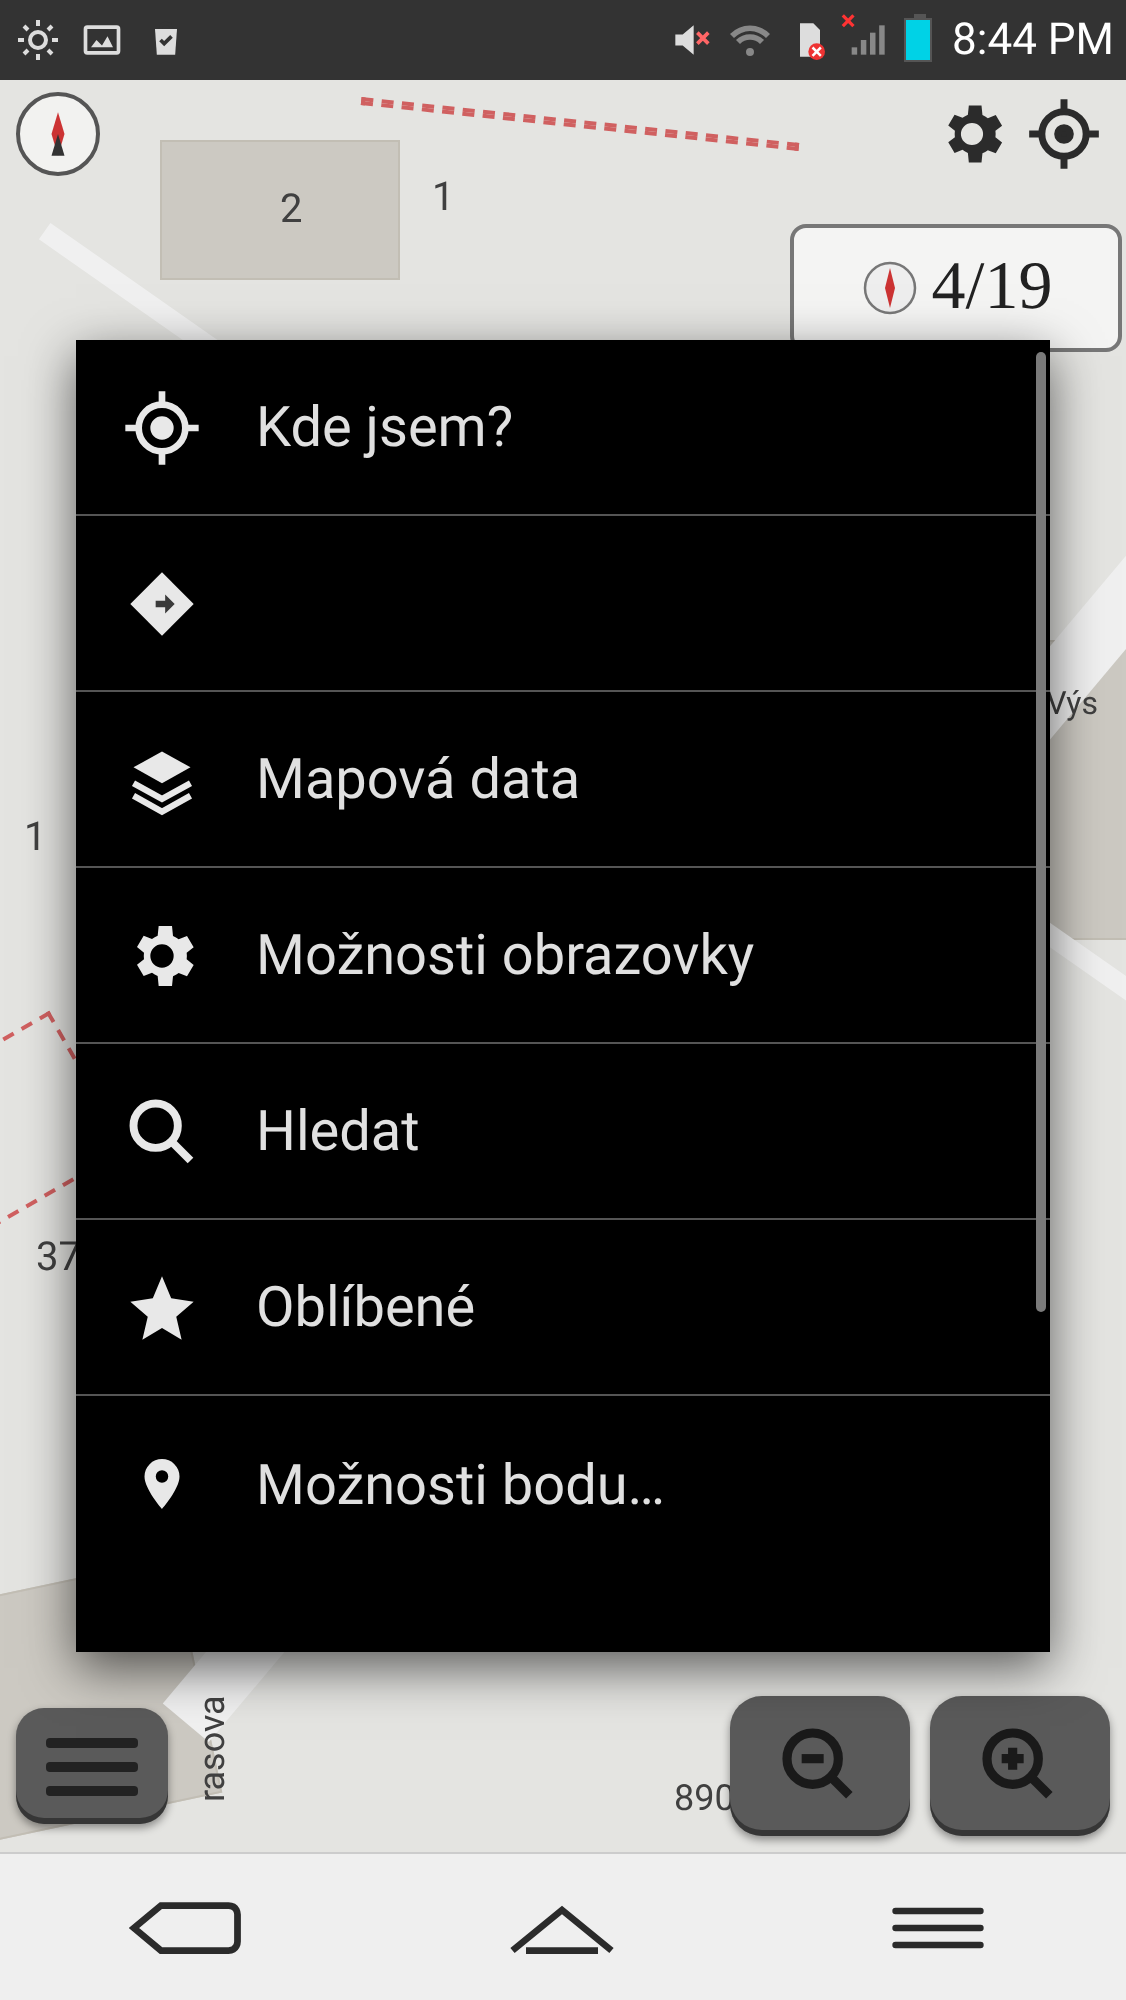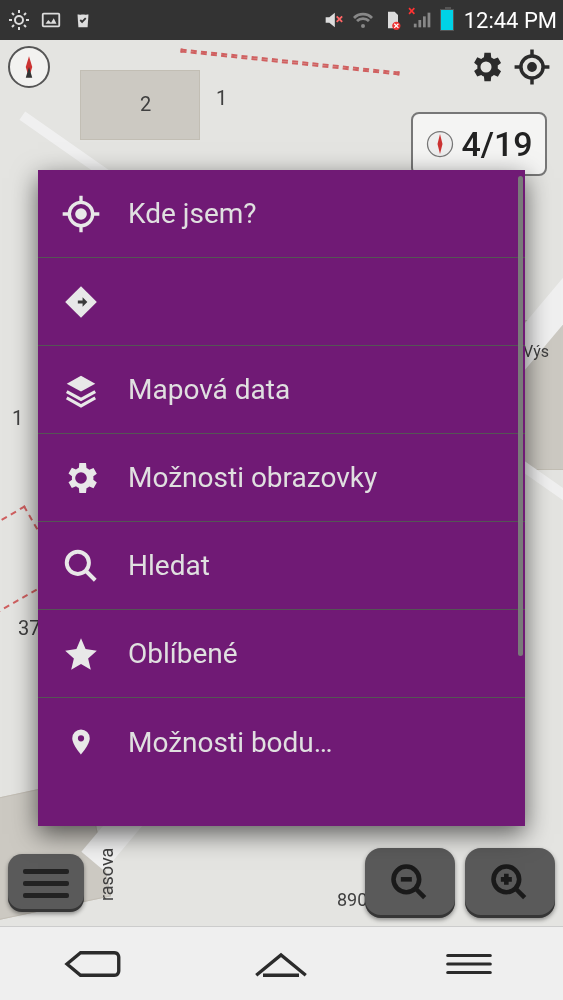--- a/index.html
+++ b/index.html
@@ -25,35 +25,35 @@
   .mapbg .dash { position: absolute; border: 2px dashed #d66; }
   .dimmer { position: absolute; inset: 0; background: rgba(0,0,0,0.06); }
 
   
   .toolbar { position: absolute; top: 0; left: 0; right: 0; height: 54px; display: flex; align-items: center; padding: 0 8px; }
   .compass { width: 42px; height: 42px; border-radius: 50%; border: 2px solid #555; display:flex;align-items:center;justify-content:center; background: rgba(255,255,255,0.5);}
   .toolbar .flex { flex: 1; }
   .toolbtn { width: 46px; height: 46px; border-radius: 10px; display:flex; align-items:center; justify-content:center; color:#2b2b2b; }
 
   
-  .datebadge { position: absolute; right: 16px; top: 72px; width: 136px; height: 64px; border: 2px solid #777; border-radius: 8px; background: rgba(245,245,245,0.9); display:flex; align-items:center; justify-content:center; gap:6px; }
+  .datebadge { position: absolute; right: 2px; top: 72px; width: 166px; height: 64px; border: 2px solid #777; border-radius: 8px; background: rgba(245,245,245,0.9); display:flex; align-items:center; justify-content:center; gap:6px;font-family:Liberation Serif, serif; }
   .datebadge .dt { font-size: 34px; color: #222; font-weight: 500; }
 
   
   .bottomctrls { position: absolute; bottom: 8px; left: 8px; right: 8px; height: 70px; display:flex; align-items:center; }
   .menubtn { width: 76px; height: 58px; background: #5a5a5a; border-radius: 14px; display:flex; flex-direction:column; align-items:center; justify-content:center; gap:7px; padding: 12px 14px; box-shadow: inset 0 -3px 0 rgba(0,0,0,0.4), 0 2px 4px rgba(0,0,0,0.4); }
   .menubtn .bar { height: 5px; background: #222; width: 46px; border-radius: 2px; }
   .bottomctrls .spacer { flex: 1; }
   .zoombtn { width: 90px; height: 70px; background: #5a5a5a; border-radius: 16px; margin-left: 10px; display:flex; align-items:center; justify-content:center; box-shadow: inset 0 -3px 0 rgba(0,0,0,0.4), 0 2px 4px rgba(0,0,0,0.4); }
 
   
   .maptxt { position:absolute; color:#444; font-size:18px; }
 
   
-  .menu { position: absolute; left: 38px; right: 38px; top: 130px; bottom: 100px; background: #701a75; box-shadow: 0 8px 24px rgba(0,0,0,0.6); overflow: hidden; }
+  .menu { position: absolute; left: 38px; right: 38px; top: 130px; bottom: 100px; background: #000000; box-shadow: 0 8px 24px rgba(0,0,0,0.6); overflow: hidden; }
   .menu .scroll-ind { position:absolute; right:2px; top:6px; width:5px; height:480px; background:#7a7a7a; border-radius:3px; }
   .menu-item { height: 88px; display:flex; align-items:center; padding: 0 18px 0 22px; gap: 26px; border-bottom: 1px solid #555; }
   .menu-item:last-child { border-bottom: none; }
   .menu-item .mi-icon { width: 42px; height: 42px; color: #e8e8e8; display:flex; align-items:center; justify-content:center; flex-shrink:0; }
   .menu-item .mi-label { color: #e0e0e0; font-size: 28px; font-weight: 400; white-space: nowrap; overflow:hidden; text-overflow: ellipsis; }
 
   
   .navbar { height: 74px; background: #efefef; display:flex; align-items:center; justify-content:space-around; border-top: 1px solid #ccc; }
   .navbtn { width: 100px; height: 40px; color: #2b2b2b; display:flex; align-items:center; justify-content:center; }
 </style>
@@ -105,21 +105,21 @@
     <span class="sicon">
       <svg viewBox="0 0 24 24" width="24" height="22" fill="#888">
           <rect x="2" y="16" width="3" height="4"></rect>
           <rect x="7" y="12" width="3" height="8"></rect>
           <rect x="12" y="8" width="3" height="12"></rect>
           <rect x="17" y="4" width="3" height="16"></rect>
         </svg>
       <span style="position:absolute;color:#f33;font-size:14px;font-weight:bold;margin-top:-18px;margin-left:-22px">×</span>
     </span>
     <span class="battery"></span>
-    <span class="clock">12:44 PM</span>
+    <span class="clock">8:44 PM</span>
   </div>
 </div>
 
 <div class="mapwrap">
   <div class="mapbg">
     <div class="block" style="left:80px;top:30px;width:120px;height:70px"></div>
     <div class="block" style="left:470px;top:280px;width:120px;height:150px"></div>
     <div class="block" style="left:-20px;top:750px;width:120px;height:120px;transform:rotate(-12deg)"></div>
     <div class="road1"></div>
     <div class="road2"></div>

